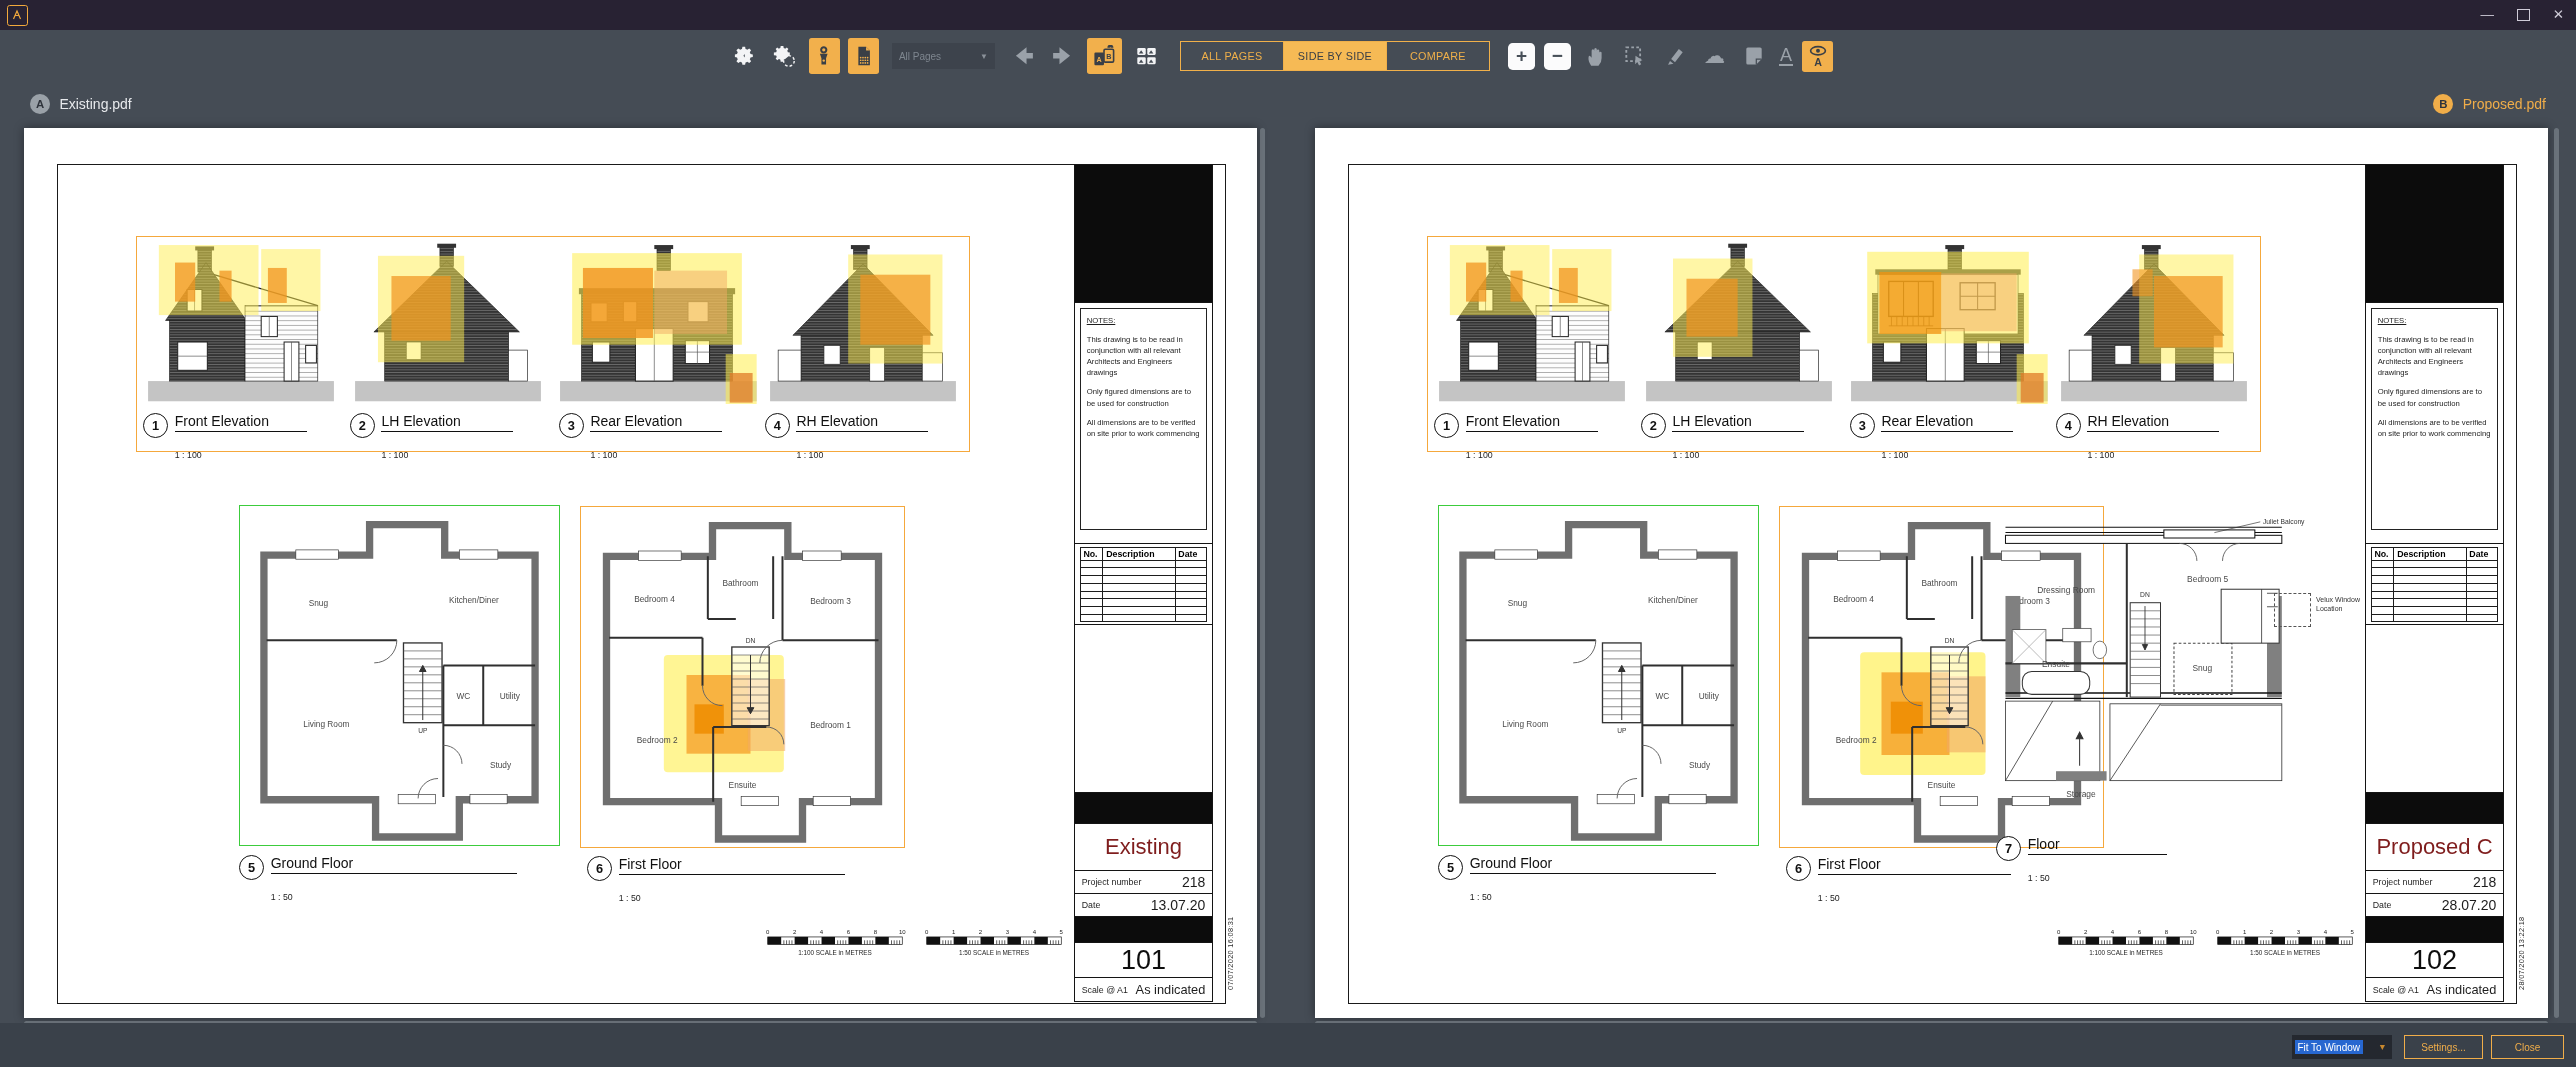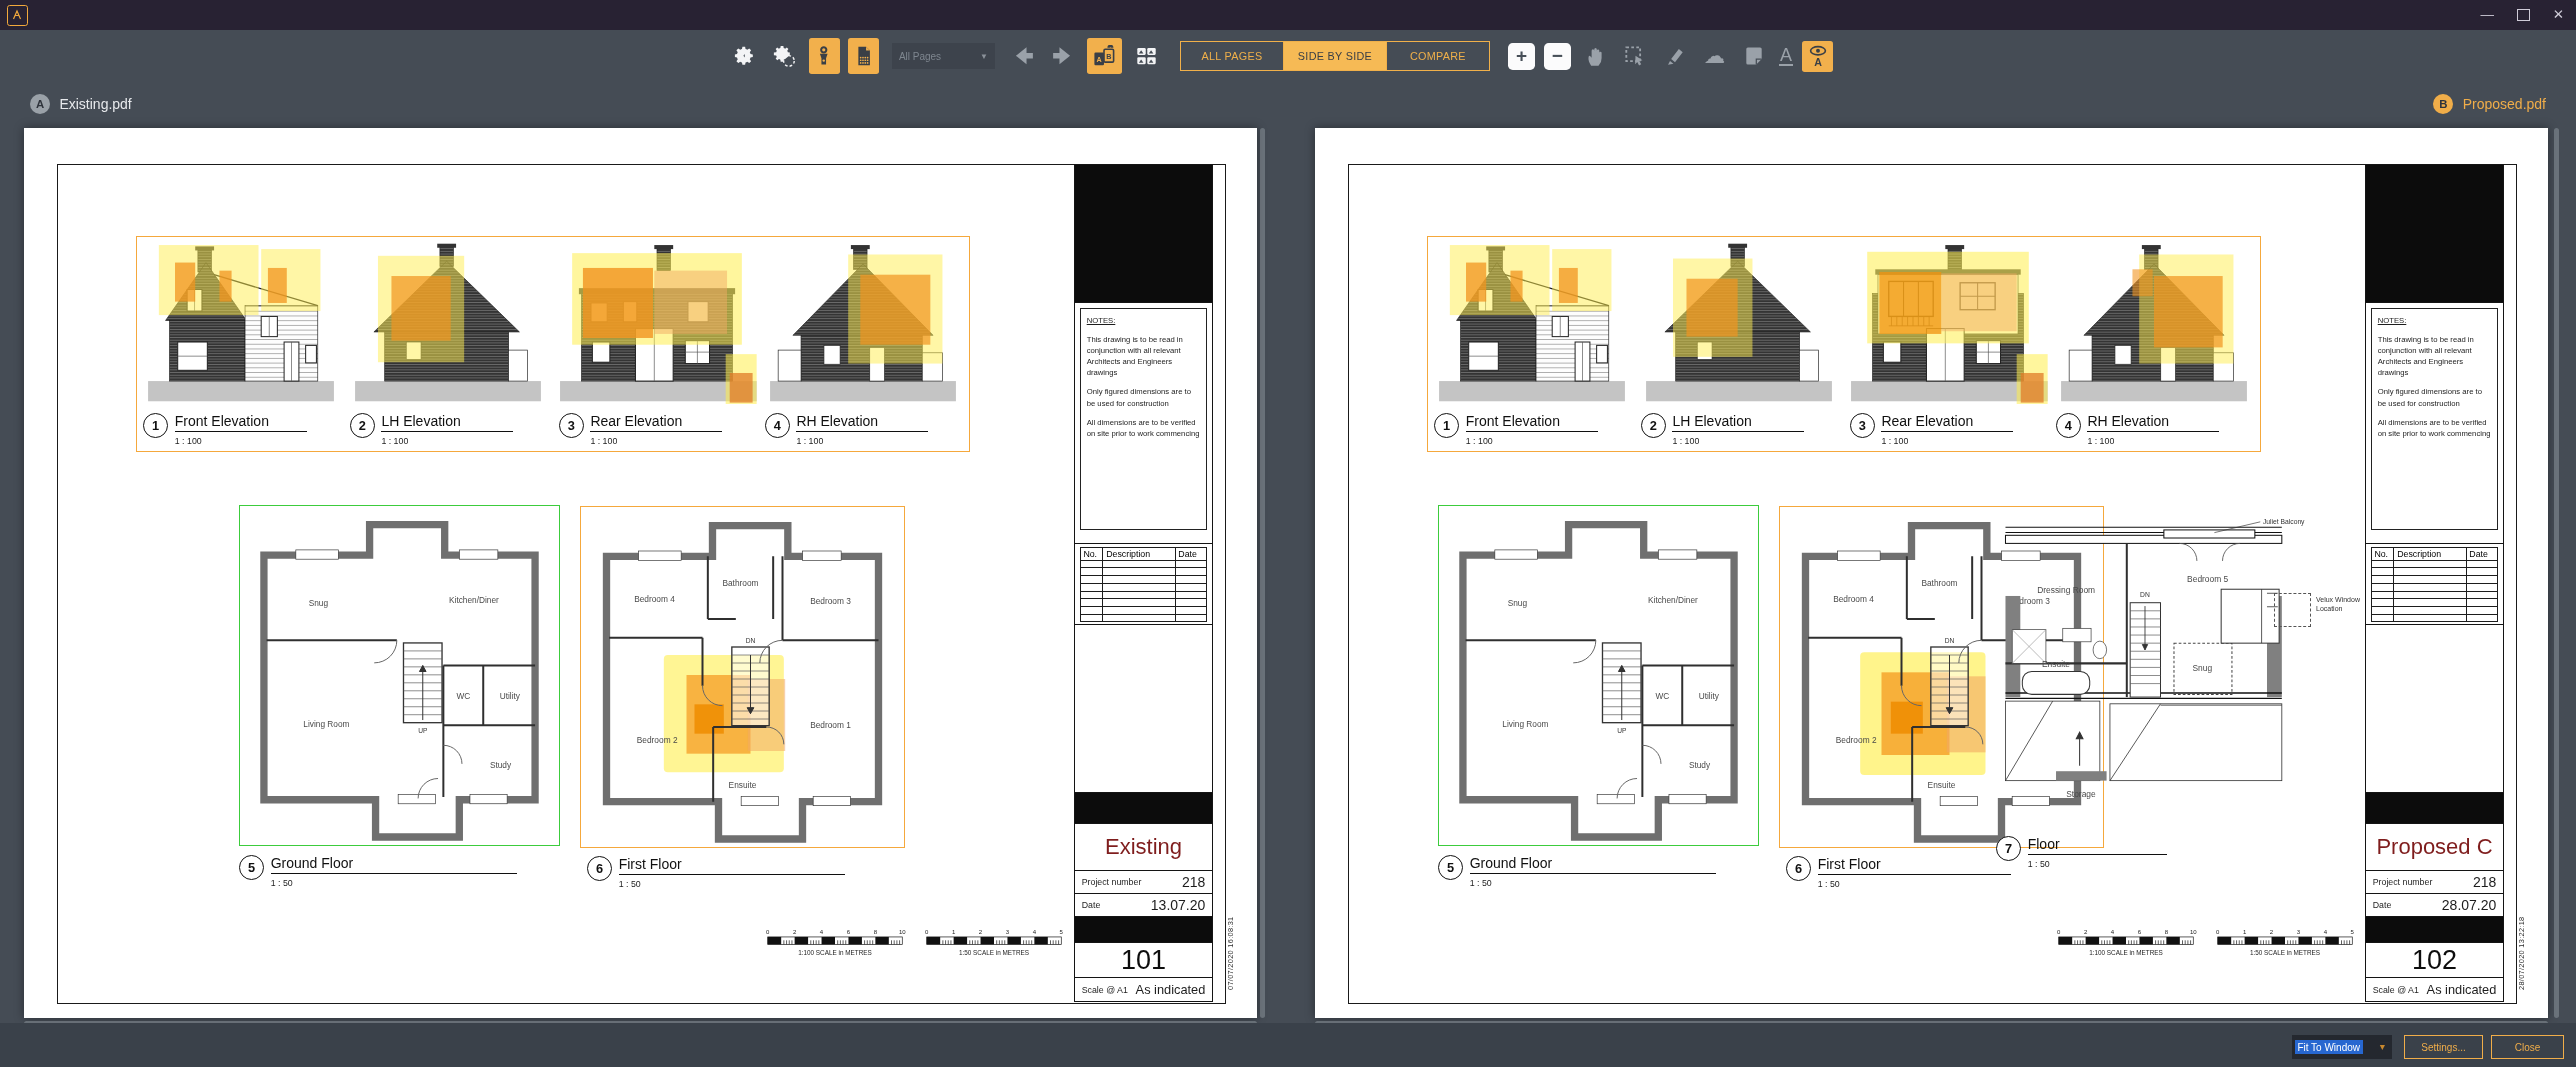--- a/index.html
+++ b/index.html
@@ -53,32 +53,32 @@
   .plan-box{position:absolute;box-sizing:border-box}
   .plan-box.green{border:1.3px solid #3ccc3c}
   .plan-box.orange{border:1.3px solid #f5a83c}
   .plan-box svg,.loft-svg{display:block;width:100%;height:100%}
 
   .elev-label{display:flex;gap:6.7px;margin-top:5.4px;padding-left:2.7px}
   .plan-label{position:absolute;display:flex;gap:6.7px}
   .cnum{width:23px;height:23px;border:1.7px solid #111;border-radius:50%;background:#fff;flex:0 0 auto;
         display:flex;align-items:center;justify-content:center;font-weight:bold;font-size:12.8px;color:#111}
   .lbl-name{font-size:14px;font-weight:normal;color:#101010;border-bottom:1.7px solid #101010;padding:0 4px 2px 0}
-  .lbl-scale{font-size:8.8px;color:#222;margin-top:4px}
+  .lbl-scale{font-size:8.8px;color:#222;margin-top:18px}
 
   
   .tblock{position:absolute;left:1050px;top:36px;width:139px;height:838px;border:1.7px solid #141414;
           background:#fff;display:flex;flex-direction:column;box-sizing:border-box}
   .tb-sec{border-bottom:1.7px solid #141414;box-sizing:border-box;flex:0 0 auto}
   .tb-black{background:#0c0c0c}
   .tb-notes-inner{border:1px solid #222;margin:4.7px;padding:6px;font-size:7.7px;line-height:1.45;color:#1d1d1d;height:222px;box-sizing:border-box}
   .tb-notes-inner .nt{text-decoration:underline;margin-bottom:8px}
   .tb-notes-inner p{margin:0 0 8px 0}
   .revtbl{width:calc(100% - 9.4px);margin:3.4px 4.7px;border-collapse:collapse}
-  .revtbl th,.revtbl td{border:1px solid #1d1d1d;font-size:8.8px;font-weight:normal;text-align:left;padding:0 2.7px;height:6.7px}
+  .revtbl th,.revtbl td{border:1px solid #1d1d1d;font-size:8.8px;font-weight:bold;text-align:left;padding:0 2.7px;height:6.7px}
   .revtbl th{height:11.4px}
   .tb-ttl{display:flex;align-items:center;justify-content:center;font-size:22px;color:#7f1d1d}
   .tb-row{display:flex;align-items:center;justify-content:space-between;padding:0 6.7px;color:#1d1d1d;font-size:8.8px}
   .tb-row .val{font-size:14px}
   .tb-num{display:flex;align-items:center;justify-content:center;font-size:27px;color:#0d0d0d}
   .stamp{position:absolute;left:1202px;top:727px;height:135px;writing-mode:vertical-rl;transform:rotate(180deg);
          font-size:7.4px;color:#2c2c2c;letter-spacing:0.3px}
 
   
   .vsb{position:absolute;top:128px;width:5.4px;height:890px;background:#9aa1a9;opacity:.45;border-radius:2.7px}

